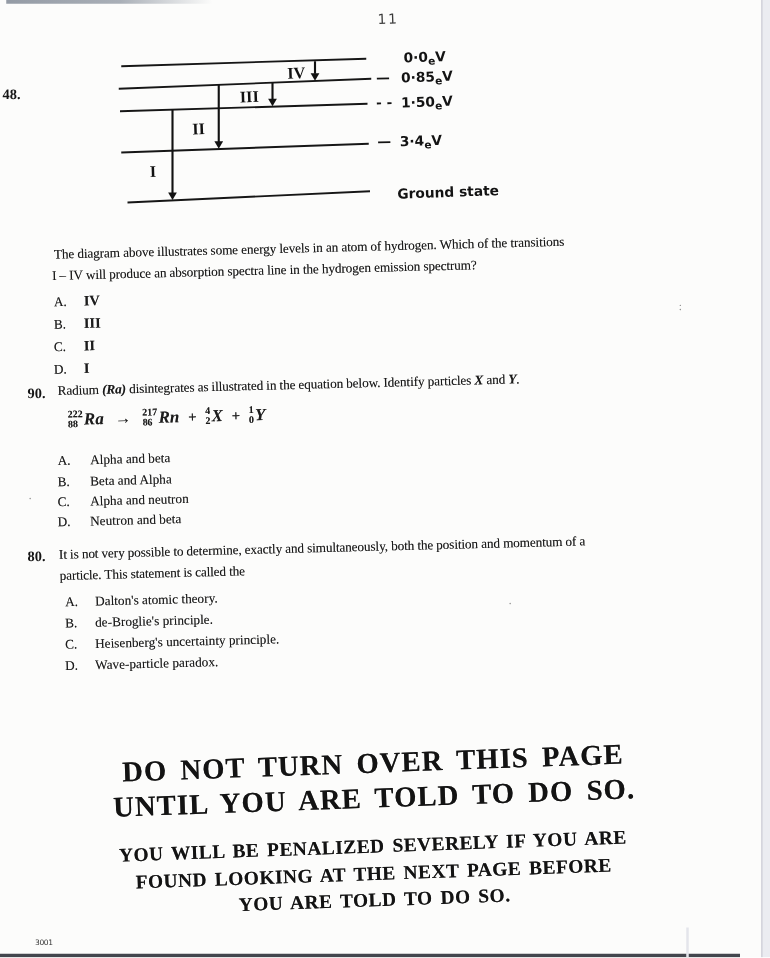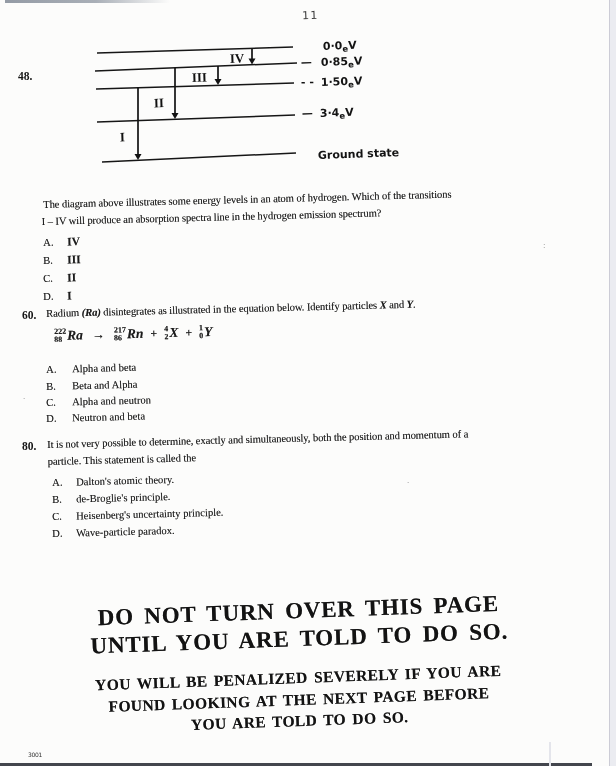--- a/index.html
+++ b/index.html
@@ -52,21 +52,21 @@
   <div class="edge-top"></div>
   <div class="edge-right"></div>
   <div class="edge-bottom"></div>
   <div class="artifact-line"></div>
   <div class="speck" style="left:543px;top:240px;">:</div>
   <div class="speck" style="left:23px;top:391px;">.</div>
   <div class="speck" style="left:407px;top:475px;">.</div>
 
   <div class="page-number">11</div>
 
-  <div class="q-num" style="left:18px;top:70px;">48.</div>
+  <div class="q-num" style="left:2px;top:70px;">48.</div>
 
   <svg class="diagram" width="330" height="142" viewBox="0 0 330 142">
     <line class="lvl" x1="9" y1="18" x2="205" y2="12"></line>
     <line class="lvl" x1="7" y1="36" x2="209" y2="28"></line>
     <line class="lvl" x1="8" y1="54" x2="206" y2="48"></line>
     <line class="lvl" x1="9" y1="87" x2="207" y2="80"></line>
     <line class="lvl" x1="14" y1="127" x2="208" y2="118"></line>
 
     <line class="arrow" x1="164" y1="14" x2="164" y2="24"></line>
     <polygon class="head" points="160.5,23.5 167.5,23.5 164,29.5"></polygon>
@@ -95,21 +95,21 @@
   <div class="body-text sk" style="left:41px;top:196px;">
     <div style="padding-left:2px;">The diagram above illustrates some energy levels in an atom of hydrogen. Which of the transitions</div>
     <div>I – IV will produce an absorption spectra line in the hydrogen emission spectrum?</div>
   </div>
 
   <div class="opt sk" style="left:43px;top:236px;"><span class="letter">A.</span><span class="roman">IV</span></div>
   <div class="opt sk" style="left:43px;top:254px;"><span class="letter">B.</span><span class="roman">III</span></div>
   <div class="opt sk" style="left:43px;top:272px;"><span class="letter">C.</span><span class="roman">II</span></div>
   <div class="opt sk" style="left:43px;top:290px;"><span class="letter">D.</span><span class="roman">I</span></div>
 
-  <div class="q-num" style="left:22px;top:309px;">60.</div>
+  <div class="q-num" style="left:22px;top:309px;">90.</div>
   <div class="body-text sk" style="left:46px;top:305px;"><span>Radium </span><span class="bi">(Ra)</span><span> disintegrates as illustrated in the equation below. Identify particles </span><span class="bi">X</span><span> and </span><span class="bi">Y</span><span>.</span></div>
 
   <div class="equation sk" style="left:54px;top:328px;">
     <span class="stack">
         <span>222</span>
         <span>88</span>
       </span>
       <span>Ra</span>
     <span class="arr">→</span>
     <span class="stack">

